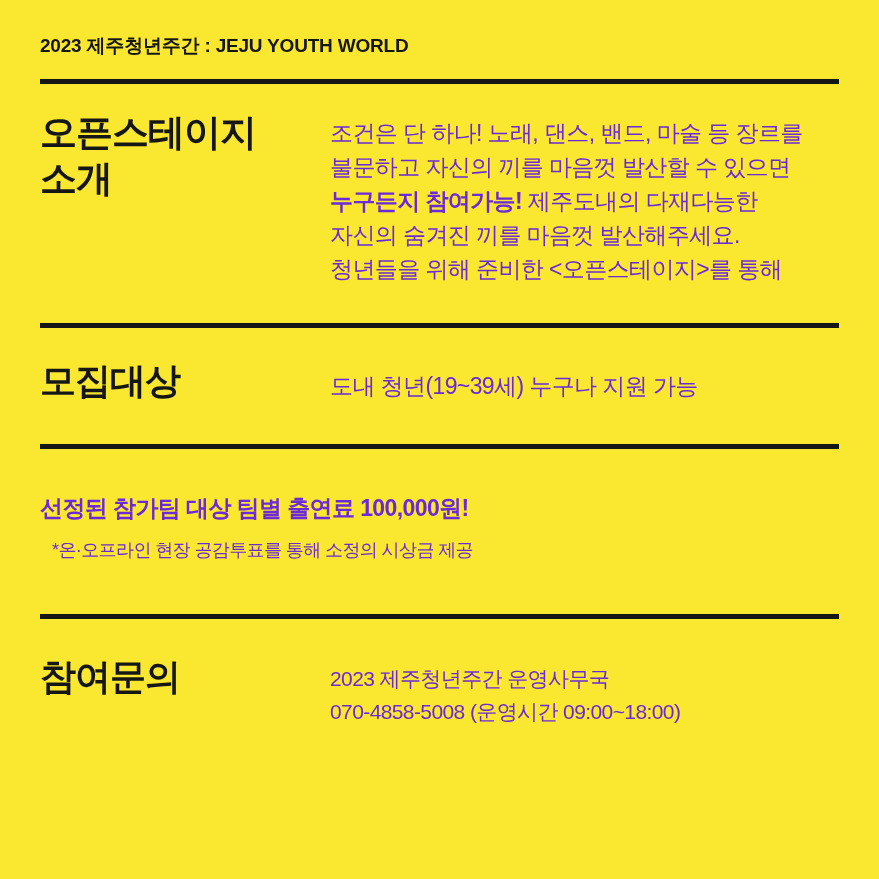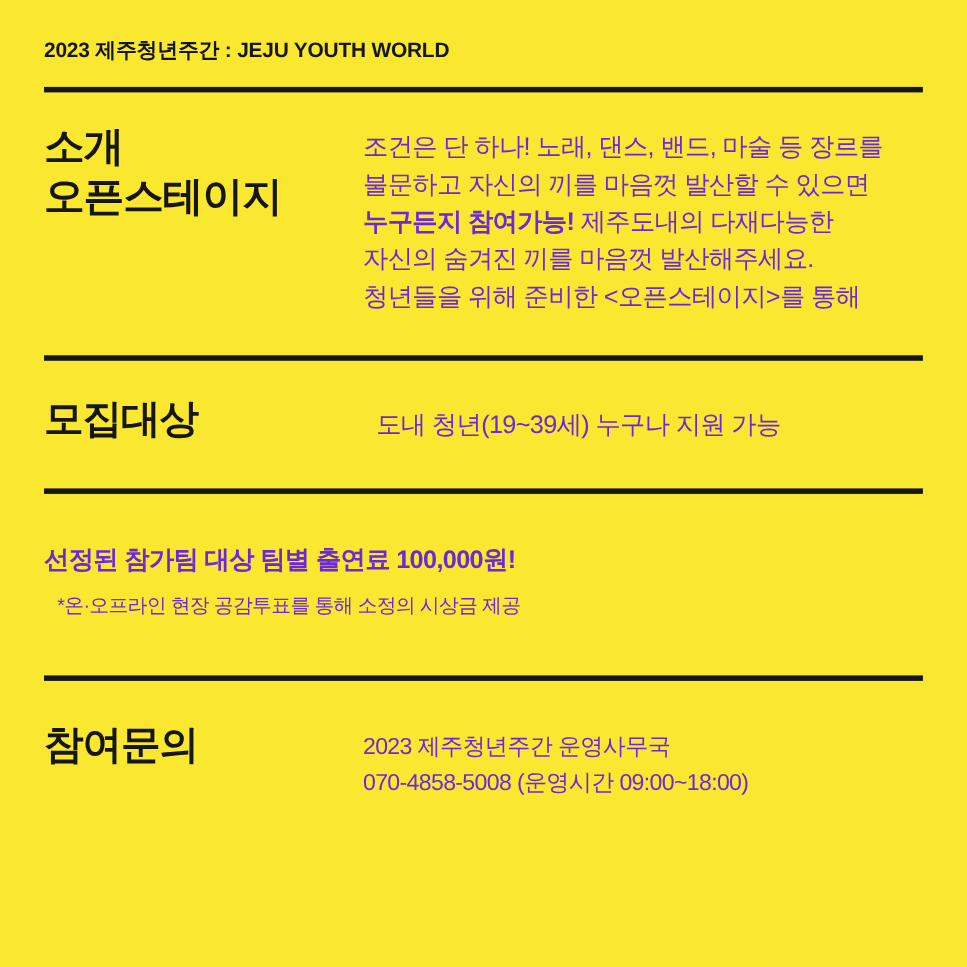--- a/index.html
+++ b/index.html
@@ -65,21 +65,21 @@
     line-height: 1.5;
     margin-left: 12px;
   }
 
   
   #section-intro { padding-top: 26px; }
   #section-intro .sec-label { font-size: 37px; line-height: 1.24; }
   #section-intro .sec-body { padding-top: 6px; }
   .rule.r2 { margin-top: 37px; }
 
-  #section-target { padding-top: 31px; gap: 12px; }
+  #section-target { padding-top: 31px; }
   #section-target .sec-body { padding-top: 10px; }
   .rule.r3 { margin-top: 41px; }
 
   #section-benefit { padding-top: 32px; }
   #section-benefit .sec-body { padding-top: 10px; }
   #section-benefit .body-line.small { margin-top: 12px; }
   .rule.r4 { margin-top: 50px; }
 
   #section-contact { padding-top: 36px; }
   #section-contact .sec-body { padding-top: 8px; }
@@ -91,22 +91,22 @@
 <body>
 
 <div class="poster">
 
   <div class="header">2023 제주청년주간 : JEJU YOUTH WORLD</div>
 
   <div class="rule top"></div>
 
   <div class="section" id="section-intro">
     <div class="sec-label">
+      <div>오픈스테이지</div>
       <div>소개</div>
-      <div>오픈스테이지</div>
     </div>
     <div class="sec-body">
       <div class="body-line">조건은 단 하나! 노래, 댄스, 밴드, 마술 등 장르를</div>
       <div class="body-line">불문하고 자신의 끼를 마음껏 발산할 수 있으면</div>
       <div class="body-line"><span class="mixed-bold">누구든지 참여가능!</span><span> 제주도내의 다재다능한</span></div>
       <div class="body-line">자신의 숨겨진 끼를 마음껏 발산해주세요.</div>
       <div class="body-line">청년들을 위해 준비한 &lt;오픈스테이지&gt;를 통해</div>
     </div>
   </div>
 

